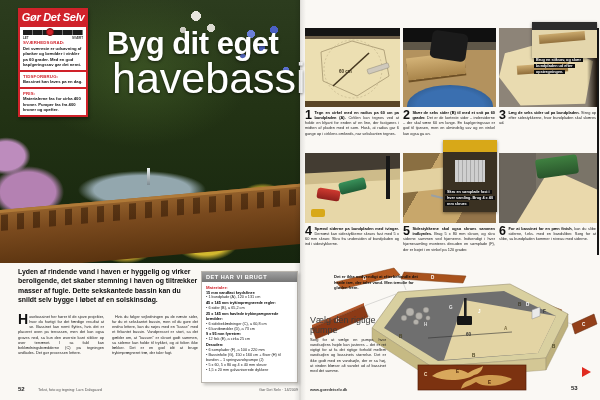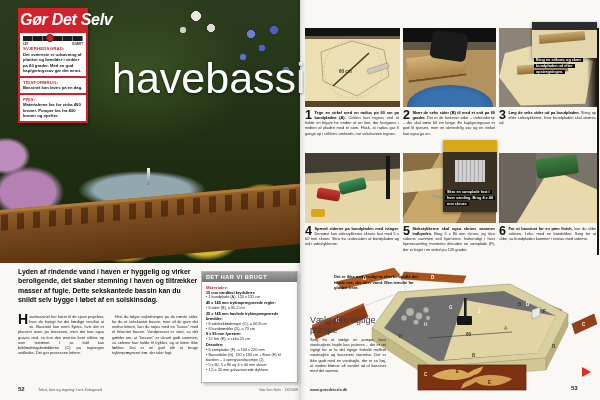--- a/index.html
+++ b/index.html
@@ -33,21 +33,21 @@
   .deck::after{content:"";position:absolute;left:0;right:0;top:0;height:3px;background:#b07a38}
 
   
   .head1{position:absolute;left:107px;top:26px;color:#fff;font-size:31px;font-weight:bold;letter-spacing:-.5px;
     text-shadow:0 1px 3px rgba(0,0,0,.6)}
   .head2{position:absolute;left:112px;top:54px;color:#fff;font-size:43px;font-weight:normal;letter-spacing:0;
     text-shadow:0 1px 3px rgba(0,0,0,.55)}
 
   
   .infobox{position:absolute;left:18px;top:8px;width:70px;background:#d0222a;padding:2px;box-shadow:1px 2px 3px rgba(0,0,0,.4)}
-  .logo{color:#fff;font-style:italic;font-weight:bold;font-size:16px;text-align:center;padding:1px 0 2px;white-space:nowrap;letter-spacing:-.3px}
+  .logo{color:#fff;font-style:italic;font-weight:bold;font-size:11px;text-align:center;padding:1px 0 2px;white-space:nowrap;letter-spacing:-.3px}
   .panel{background:#fff;padding:2px 3px;margin-top:2px}
   .meter{height:5px;background:repeating-linear-gradient(90deg,#1c1c1c 0 9px,#777 9px 10px);position:relative;margin:1px 0}
   .meter-dot{position:absolute;left:38%;top:-2px;width:8px;height:8px;border-radius:50%;background:#d0222a;border:1px solid #7d1115}
   .meter-labels{display:flex;justify-content:space-between;font-size:3px;color:#333;font-weight:bold}
   .h-red{color:#d0222a;font-weight:bold;font-size:4.3px;letter-spacing:.2px;margin-bottom:.5px}
   .tiny{font-size:4.2px;line-height:1.32;color:#101010;font-weight:bold}
 
   
   .intro{position:absolute;left:18px;top:267px;width:180px;font-size:6.9px;font-weight:bold;line-height:1.36;color:#0c0c0c}
   .cols{position:absolute;left:18px;top:314px;width:180px;height:61px;column-count:2;column-gap:8px;
@@ -126,20 +126,21 @@
 </head>
 <body>
 
 <div class="spread">
 
   <div class="hero">
     <div class="fountain"></div>
     <div class="deck"></div>
   </div>
 
+  <div class="head1">Byg dit eget</div>
   <div class="head2">havebassin</div>
 
   <div class="infobox">
     <div class="logo">Gør Det Selv</div>
     <div class="panel">
       <div class="meter">
         <div class="meter-dot"></div>
       </div>
       <div class="meter-labels">
         <span>LET</span>

